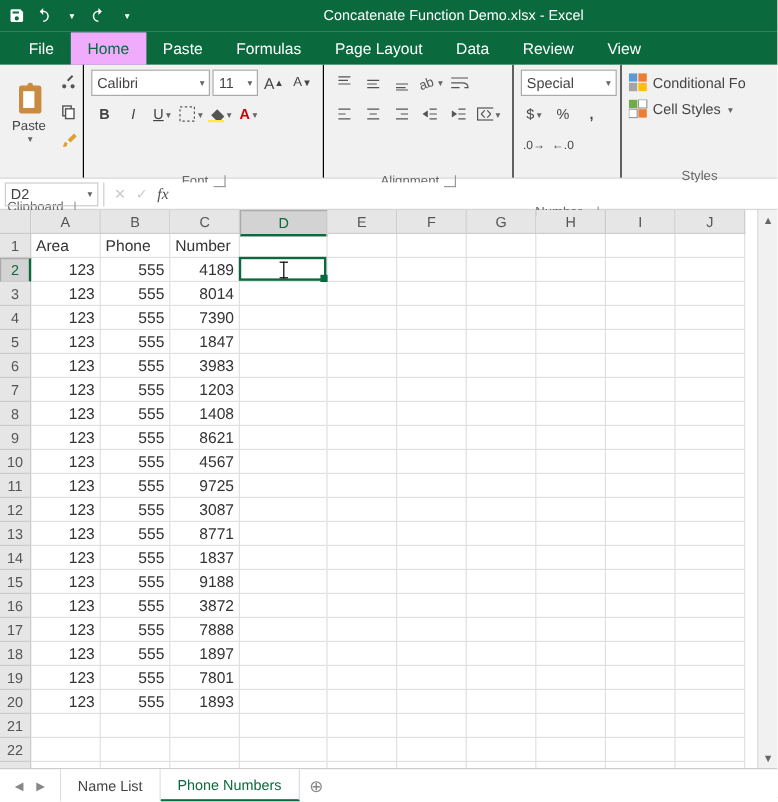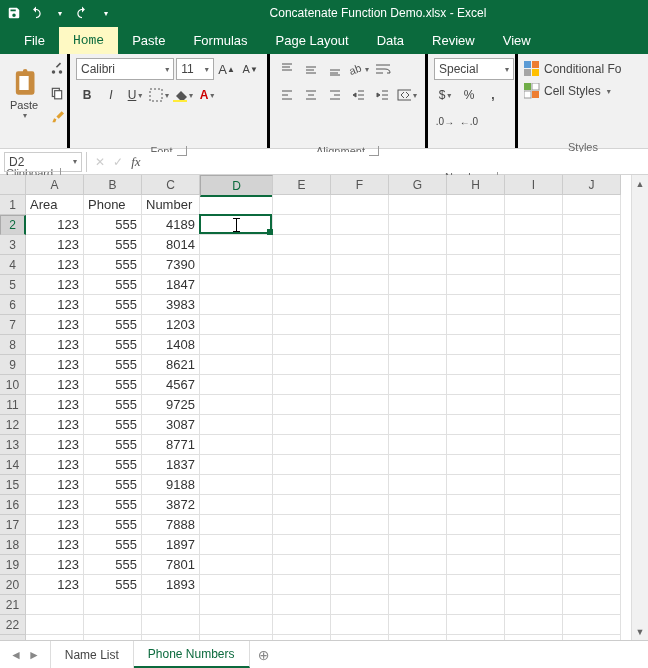--- a/index.html
+++ b/index.html
@@ -3,24 +3,24 @@
 <meta charset="utf-8">
 <style>
 * { box-sizing: border-box; margin: 0; padding: 0; font-family: "Segoe UI", Arial, sans-serif; }
 body { width: 648px; height: 668px; overflow: hidden; background: #fff; font-size: 12px; color: #444; position: relative; }
 .titlebar { background: #0b6a3d; height: 26px; display: flex; align-items: center; color: #fff; padding: 0 6px; }
 .qat { display: flex; gap: 6px; align-items: center; }
 .qat .ic { width: 16px; height: 16px; display: flex; align-items: center; justify-content: center; fill: #fff; color:#fff; }
 .title { flex: 1; text-align: center; font-size: 12px; color: #fff; white-space: nowrap; overflow: hidden; }
 .tabs { background: #0b6a3d; display: flex; height: 28px; align-items: flex-end; padding-left: 10px; }
 .tab { color: #fff; padding: 6px 14px; font-size: 13px; cursor: pointer; }
-.tab.active { background: #fef9c3; color: #0b6a3d; font-family: Liberation Mono, monospace; }
+.tab.active { background: #f0abfc; color: #0b6a3d; }
 .tell { color: #c8e6d4; display: flex; align-items: center; gap: 4px; padding: 6px 8px; font-size: 13px; }
 .ribbon { background: #f1f1f1; border-bottom: 1px solid #d4d4d4; display: flex; height: 95px; }
-.group { border-right: 3px solid #000000; padding: 4px 6px 2px 6px; display: flex; flex-direction: column; justify-content: space-between; }
+.group { border-right: 1px solid #000000; padding: 4px 6px 2px 6px; display: flex; flex-direction: column; justify-content: space-between; }
 .group-body { flex: 1; display: flex; gap: 4px; }
 .group-label { text-align: center; font-size: 11px; color: #666; padding-top: 2px; display: flex; justify-content: center; align-items: center; gap: 4px; margin-top: 37px; }
 .glauncher { width: 10px; height: 10px; border: 1px solid #999; border-top: none; border-left: none; position: relative; }
 .btncol { display: flex; flex-direction: column; gap: 2px; align-items: center; }
 .rowline { display: flex; gap: 2px; align-items: center; }
 .smbtn { width: 22px; height: 22px; display: flex; align-items: center; justify-content: center; border: 1px solid transparent; }
 .sel { border: 1px solid #aaa; background: #fff; height: 22px; font-size: 12px; padding: 0 4px; display: flex; align-items: center; justify-content: space-between; }
 .dd { font-size: 8px; color: #666; margin-left: 2px; }
 svg { display: block; }
 .namebox-row { height: 26px; border-bottom: 1px solid #d4d4d4; display: flex; align-items: center; background: #fff; }

